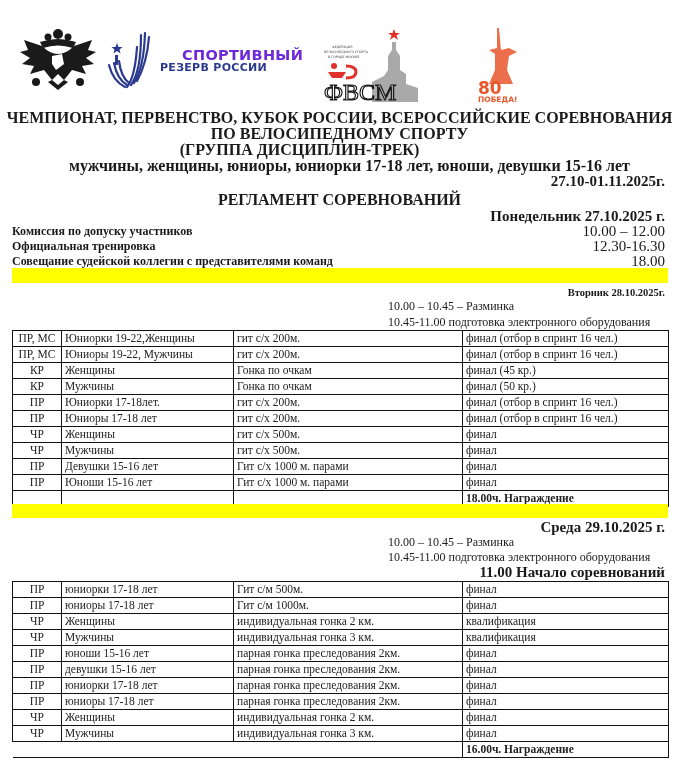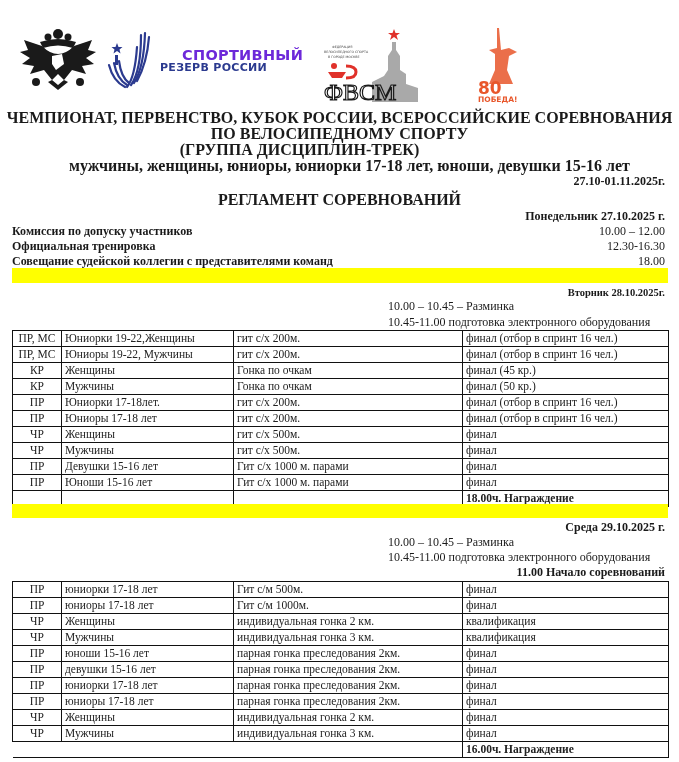--- a/index.html
+++ b/index.html
@@ -4,21 +4,21 @@
 <style>
   html, body { margin: 0; padding: 0; background: #ffffff; }
   body {
     width: 679px; height: 762px; position: relative; overflow: hidden;
     font-family: "Liberation Serif", "DejaVu Serif", serif; color: #1a1a1a;
   }
   .abs { position: absolute; }
   .logos { position: absolute; left: 0; top: 0; width: 679px; height: 108px; }
   .logo { position: absolute; }
   .title-line { position: absolute; left: 0; width: 679px; text-align: center; font-weight: bold; font-size: 16px; line-height: 15px; }
-  .right-text { position: absolute; right: 14px; text-align: right; font-size: 12px; line-height: 15px; }
+  .right-text { position: absolute; right: 14px; text-align: right; font-size: 15px; line-height: 15px; }
   .bold { font-weight: bold; }
   .left-text { position: absolute; left: 12px; font-size: 12px; font-weight: bold; line-height: 15px; }
   .yellow-bar { position: absolute; left: 12px; width: 656px; height: 15px; background: #ffff00; }
   .plain-line { position: absolute; font-size: 12px; line-height: 15px; }
   table.sched { position: absolute; left: 12px; width: 656px; border-collapse: collapse; table-layout: fixed; }
   table.sched td {
     border: 1.5px solid #111; font-size: 11.5px; line-height: 13px; height: 13px;
     padding: 1px 3px; white-space: nowrap; overflow: hidden; color: #222;
   }
   table.sched td.c1 { text-align: center; }

